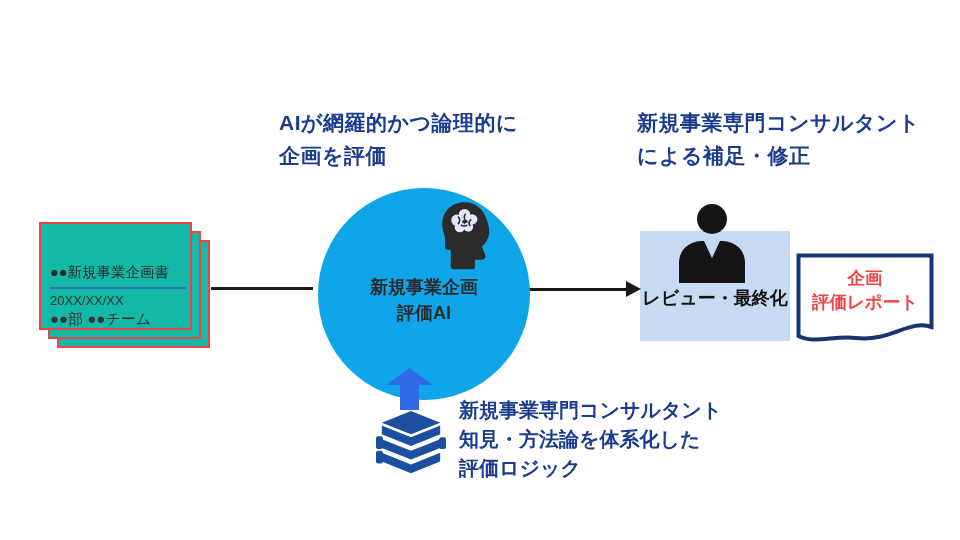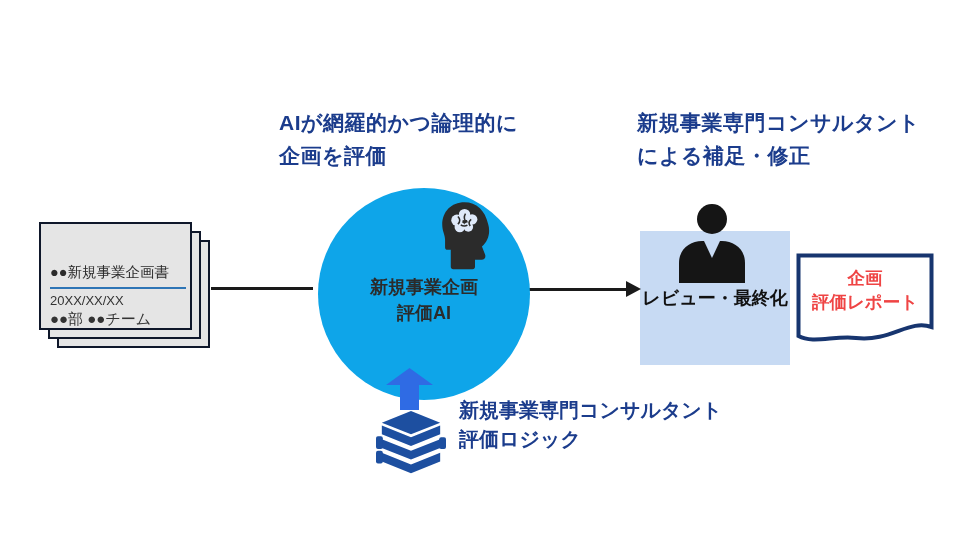--- a/index.html
+++ b/index.html
@@ -9,21 +9,21 @@
   }
   
   .heading{
     position:absolute;color:#1b3c8c;font-weight:bold;font-size:21px;line-height:33px;
     letter-spacing:0.5px;white-space:nowrap;
   }
   .heading-ai{left:279px;top:106px;}
   .heading-consultant{left:637px;top:106px;}
 
   
-  .doc-page{position:absolute;background:#e5e5e5;border:2px solid #0f172a;box-sizing:border-box;}
+  .doc-page{position:absolute;background:#14b8a6;border:2px solid #ef4444;box-sizing:border-box;}
   .doc-back2{left:57px;top:240px;width:153px;height:108px;}
   .doc-back1{left:48px;top:231px;width:153px;height:108px;}
   .doc-front{left:39px;top:222px;width:153px;height:108px;}
   .doc-title{position:absolute;left:9px;top:39px;font-size:14.5px;color:#2b2b2b;white-space:nowrap;}
   .doc-rule{position:absolute;left:9px;top:63px;width:136px;height:2px;background:#2e75b6;}
   .doc-date{position:absolute;left:9px;top:69px;font-size:13px;color:#333;}
   .doc-team{position:absolute;left:9px;top:86px;font-size:15px;color:#333;}
 
   
   .line{position:absolute;height:3px;background:#1a1a1a;z-index:1;}
@@ -50,21 +50,21 @@
   .up-arrow{position:absolute;left:386px;top:368px;width:47px;height:42px;z-index:3;}
 
   
   .books-icon{position:absolute;left:376px;top:410px;width:70px;height:70px;}
   .knowledge-text{
     position:absolute;left:459px;top:396px;color:#1b3c8c;font-weight:bold;
     font-size:20px;line-height:29px;white-space:nowrap;
   }
 
   
-  .review-box{position:absolute;left:640px;top:231px;width:150px;height:134px;background:#c7daf3;}
+  .review-box{position:absolute;left:640px;top:231px;width:150px;height:110px;background:#c7daf3;}
   .person-icon{position:absolute;left:37px;top:-28px;width:70px;height:80px;}
   .review-label{
     position:absolute;left:0;top:55px;width:100%;text-align:center;
     color:#111;font-weight:bold;font-size:18px;white-space:nowrap;
   }
 
   
   .report{position:absolute;left:796px;top:253px;width:138px;height:94px;}
   .report-shape{position:absolute;left:0;top:0;width:138px;height:94px;}
   .report-label{
@@ -136,20 +136,21 @@
       <path d="M6 30 L36 42 L66 30 L66 39 L36 51 L6 39 Z"></path>
       <path d="M6 44 L36 56 L66 44 L66 53 L36 65 L6 53 Z"></path>
       <rect x="0" y="27" width="7" height="13" rx="2"></rect>
       <rect x="0" y="42" width="7" height="13" rx="2"></rect>
       <rect x="65" y="28" width="7" height="12" rx="2"></rect>
     </g>
   </svg>
 
   <div class="knowledge-text">
     <div>新規事業専門コンサルタント</div>
+    <div>知見・方法論を体系化した</div>
     <div>評価ロジック</div>
   </div>
 
   <div class="review-box">
     <svg class="person-icon" viewBox="0 0 70 80">
       <circle cx="35" cy="16" r="15" fill="#151515"></circle>
       <path fill="#151515" d="M2 80 L2 60 C2 46 13 38 25 38 L45 38 C57 38 68 46 68 60 L68 80 Z"></path>
       <path fill="#c7daf3" d="M27 38 L35 55 L43 38 Z"></path>
     </svg>
     <div class="review-label">レビュー・最終化</div>

